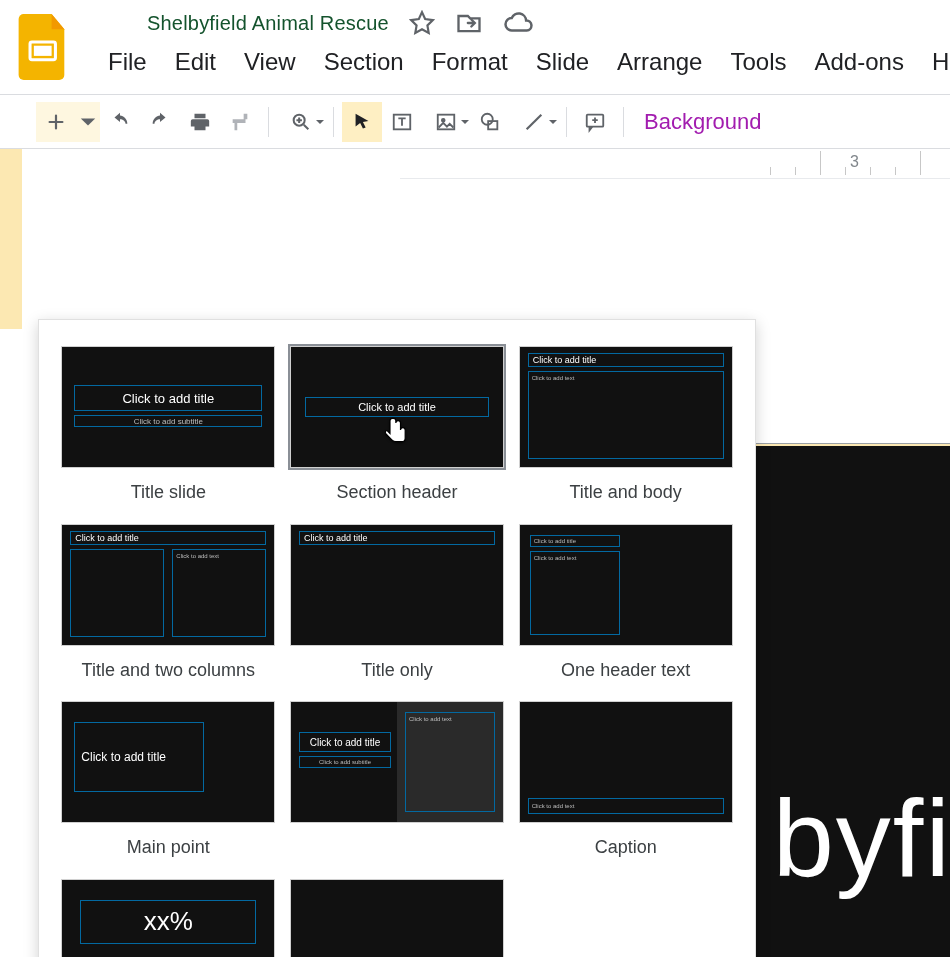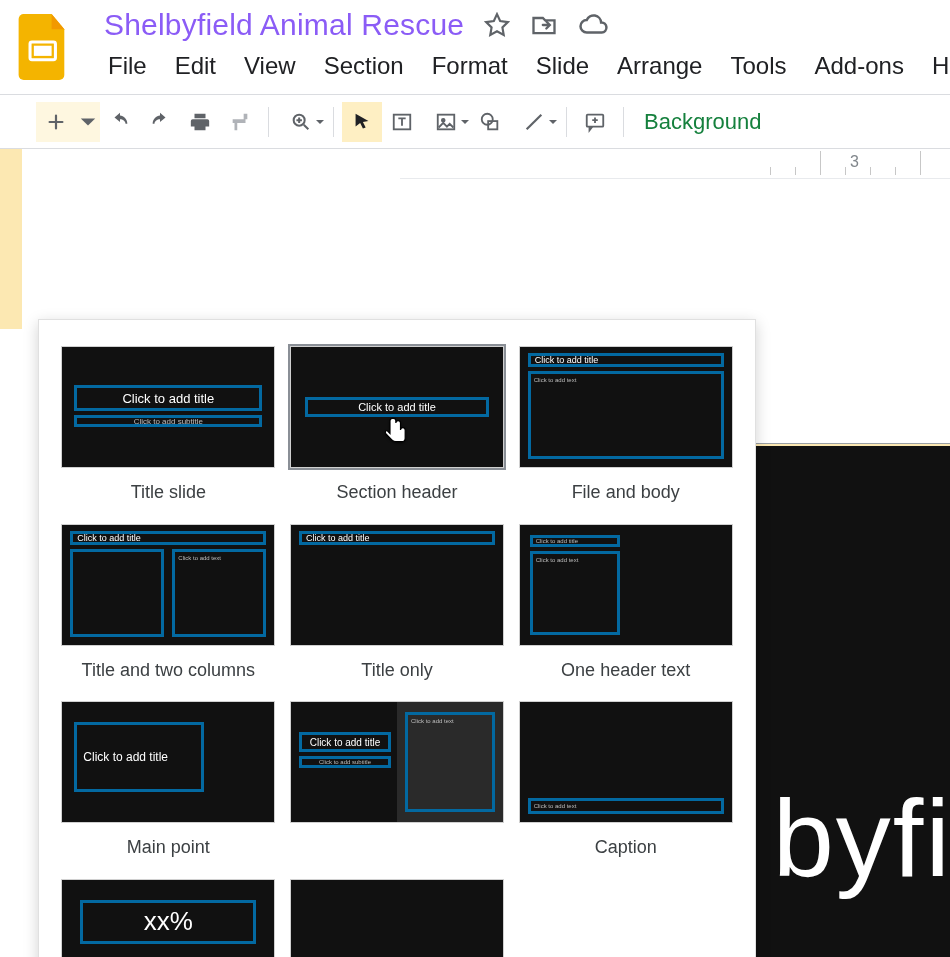--- a/index.html
+++ b/index.html
@@ -11,21 +11,21 @@
   }
   
   .header { display: flex; align-items: flex-start; padding: 8px 0 0 18px; }
   .logo {
     width: 52px; height: 66px; position: relative; flex: 0 0 52px;
     margin-right: 34px; margin-top: 6px;
   }
   .logo svg { width: 100%; height: 100%; }
   .titlewrap { flex: 1; }
   .titlewrap .row1 { display: flex; align-items: center; gap: 20px; }
-  .doc-title { font-size: 30px; color:#8b5cf6; letter-spacing: 0.2px; }
+  .doc-title { font-size: 20px; color:#14532d; letter-spacing: 0.2px; margin-left: 43px; }
   .title-icons { display:flex; gap:20px; align-items:center;}
   .title-icons span { color:#5f6368; font-size:24px; display:inline-flex; }
   .menubar { display:flex; gap:28px; margin-top:10px; font-size:24px; color:#202124; padding-left:4px;}
   .menubar span { cursor:default; }
   .divider-h { width:100%; height:1px; background:#dadce0; margin-top:14px; }
   
   .toolbar {
     display:flex; align-items:center; height:54px; padding:0 0 0 36px;
     border-bottom:1px solid #dadce0;
   }
@@ -34,21 +34,21 @@
     color:#5f6368; position:relative;
   }
   .tbtn svg { width:22px; height:22px; }
   .tbtn.wide { width:48px; }
   .tbtn.small svg{width:18px;height:18px;}
   .hl { background:#fef7e0; }
   .hl2 { background:#feefc3; }
   .tb-sep { width:1px; height:30px; background:#dadce0; margin:0 8px; }
   .dd-caret { position:absolute; right:0; top:50%; transform:translateY(-50%); }
   .dd-caret svg{width:10px;height:10px;}
-  .tb-label { font-size:22px; color:#15803d; margin-left:12px; white-space:nowrap;}
+  .tb-label { font-size:22px; color:#a21caf; margin-left:12px; white-space:nowrap;}
   
   .workspace { position:relative; height:840px; width:100%; }
   .leftstrip { position:absolute; left:0; top:0; width:36px; height:100%; background:#fff; }
   .leftstrip .gold { position:absolute; left:0; top:0; width:22px; height:180px; background:#fce8b2;}
   .canvas-bg {
     position:absolute; left:410px; top:294px; width:600px; height:550px;
     background:#111; color:#fff;
     border:1px solid #9aa0a6; box-shadow: 0 0 0 2px #fce8b2 inset;
   }
   .canvas-bg .big { position:absolute; right:-6px; top:330px; font-size:110px; font-weight:400; letter-spacing:2px; color:#fff;}
@@ -67,21 +67,21 @@
     padding:26px 22px 10px 22px;
   }
   .grid { display:grid; grid-template-columns:repeat(3,1fr); gap:20px 14px; }
   .cell { display:flex; flex-direction:column; align-items:center; }
   .thumb {
     width:214px; height:122px; background:#111; border:1px solid #d0d0d0;
     position:relative; overflow:hidden;
   }
   .thumb.sel { outline:2px solid #8a8f96; outline-offset:0; }
   .thumb .ph {
-    position:absolute; border:3px solid #0369a1;
+    position:absolute; border:1px solid #0369a1;
     color:#fff; font-size:11px; display:flex; align-items:center; justify-content:center;
   }
   .ph.sub{font-size:8px; color:#bdbdbd;}
   .ph.tiny{font-size:6px; color:#bdbdbd;}
   .cap {
     margin-top:14px; font-size:18px; color:#3c4043; text-align:center; line-height:1.2;
     max-width:210px;
   }
   .cursor {
     position:absolute; left:50%; top:60%; transform:translate(-50%,-4px);
@@ -266,21 +266,21 @@
           </div>
         </div>
         <div class="cap">Section header</div>
       </div>
 
       <div class="cell">
         <div class="thumb">
           <div class="ph" style="left:8px;top:6px;right:8px;height:14px;justify-content:flex-start;padding-left:4px;font-size:9px">Click to add title</div>
           <div class="ph tiny" style="left:8px;top:24px;right:8px;bottom:8px;align-items:flex-start;justify-content:flex-start;padding:3px">Click to add text</div>
         </div>
-        <div class="cap">File and body</div>
+        <div class="cap">Title and body</div>
       </div>
 
       <div class="cell">
         <div class="thumb">
           <div class="ph" style="left:8px;top:6px;right:8px;height:14px;justify-content:flex-start;padding-left:4px;font-size:9px">Click to add title</div>
           <div class="ph tiny" style="left:8px;top:24px;width:94px;bottom:8px;align-items:flex-start;justify-content:flex-start;padding:3px"></div>
           <div class="ph tiny" style="right:8px;top:24px;width:94px;bottom:8px;align-items:flex-start;justify-content:flex-start;padding:3px">Click to add text</div>
         </div>
         <div class="cap">Title and two columns</div>
       </div>

